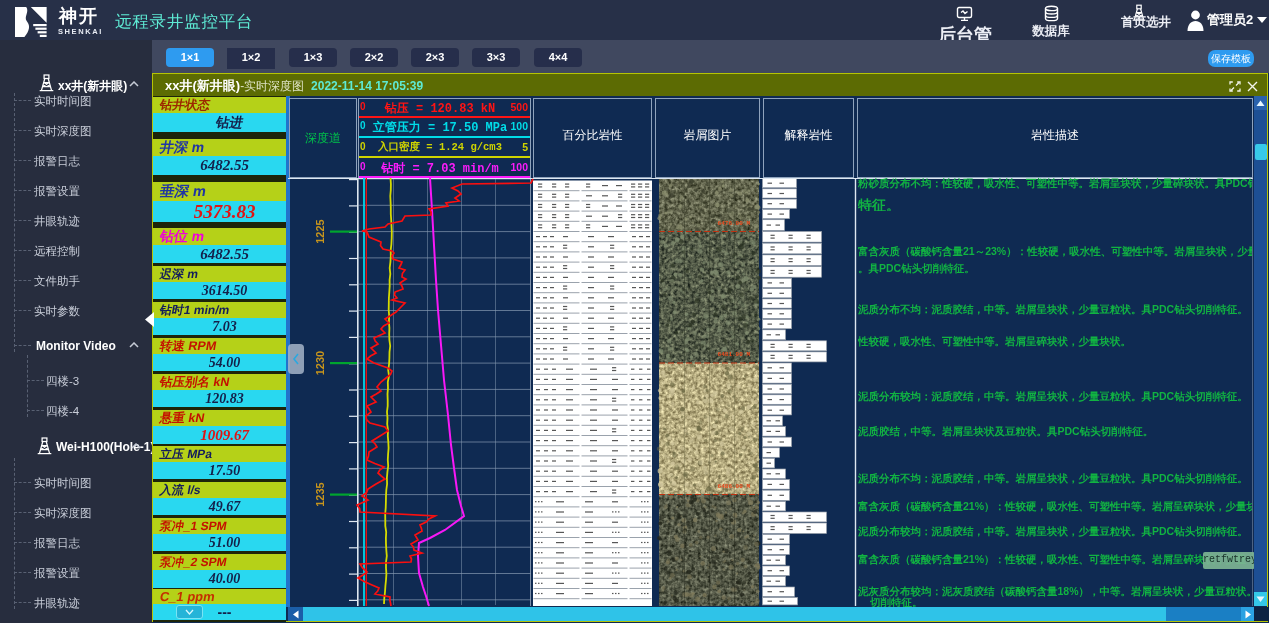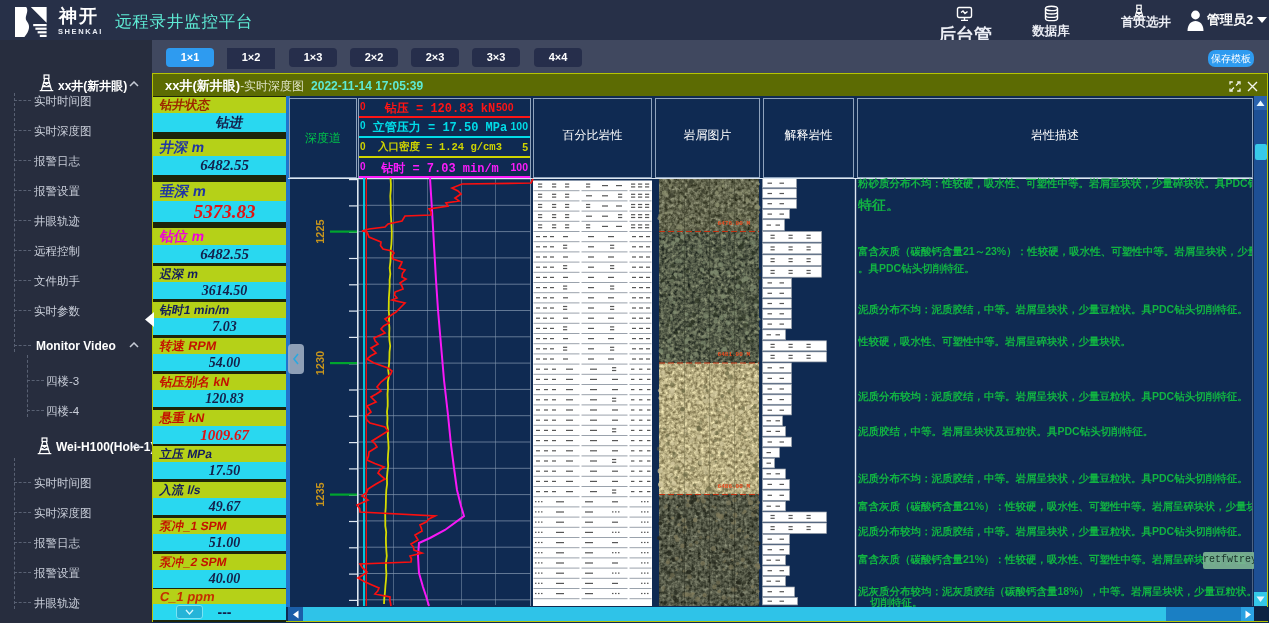--- a/index.html
+++ b/index.html
@@ -181,21 +181,21 @@
 <div class="a" style="left:533px;top:98px;width:119px;height:80px;border:1px solid #8fa3bd"></div>
 <div class="a" style="left:533px;top:127px;width:119px;text-align:center;color:#fff;font-size:12px">百分比岩性</div>
 <div class="a" style="left:655px;top:98px;width:105px;height:80px;border:1px solid #8fa3bd"></div>
 <div class="a" style="left:655px;top:127px;width:105px;text-align:center;color:#fff;font-size:12px">岩屑图片</div>
 <div class="a" style="left:763px;top:98px;width:91px;height:80px;border:1px solid #8fa3bd"></div>
 <div class="a" style="left:763px;top:127px;width:91px;text-align:center;color:#fff;font-size:12px">解释岩性</div>
 <div class="a" style="left:857px;top:98px;width:396px;height:80px;border:1px solid #8fa3bd"></div>
 <div class="a" style="left:857px;top:127px;width:396px;text-align:center;color:#fff;font-size:12px">岩性描述</div>
 <div class="a" style="left:360px;top:101px;width:10px;color:#ff1414;font-size:10px;font-weight:bold">0</div>
 <div class="a" style="left:368px;top:100px;width:144px;text-align:center;color:#ff1414;font-size:12px;font-weight:bold;font-family:'Liberation Mono',monospace;white-space:nowrap">钻压 = 120.83 kN</div>
-<div class="a" style="left:496px;top:101px;width:52px;color:#ff1414;font-size:10.5px;font-weight:bold">500</div>
+<div class="a" style="left:496px;top:101px;width:32px;text-align:right;color:#ff1414;font-size:10.5px;font-weight:bold">500</div>
 <div class="a" style="left:359px;top:115.5px;width:171px;height:2px;background:#ff1414"></div>
 <div class="a" style="left:360px;top:120px;width:10px;color:#00dce8;font-size:10px;font-weight:bold">0</div>
 <div class="a" style="left:368px;top:119px;width:144px;text-align:center;color:#00dce8;font-size:12px;font-weight:bold;font-family:'Liberation Mono',monospace;white-space:nowrap">立管压力 = 17.50 MPa</div>
 <div class="a" style="left:496px;top:120px;width:32px;text-align:right;color:#00dce8;font-size:10.5px;font-weight:bold">100</div>
 <div class="a" style="left:359px;top:135.5px;width:171px;height:2px;background:#00dce8"></div>
 <div class="a" style="left:360px;top:141px;width:10px;color:#cfd400;font-size:10px;font-weight:bold">0</div>
 <div class="a" style="left:368px;top:140px;width:144px;text-align:center;color:#cfd400;font-size:10.5px;font-weight:bold;font-family:'Liberation Mono',monospace;white-space:nowrap">入口密度 = 1.24 g/cm3</div>
 <div class="a" style="left:496px;top:141px;width:32px;text-align:right;color:#cfd400;font-size:10.5px;font-weight:bold">5</div>
 <div class="a" style="left:359px;top:155.5px;width:171px;height:2px;background:#cfd400"></div>
 <div class="a" style="left:360px;top:161px;width:10px;color:#fb1cfb;font-size:10px;font-weight:bold">0</div>

